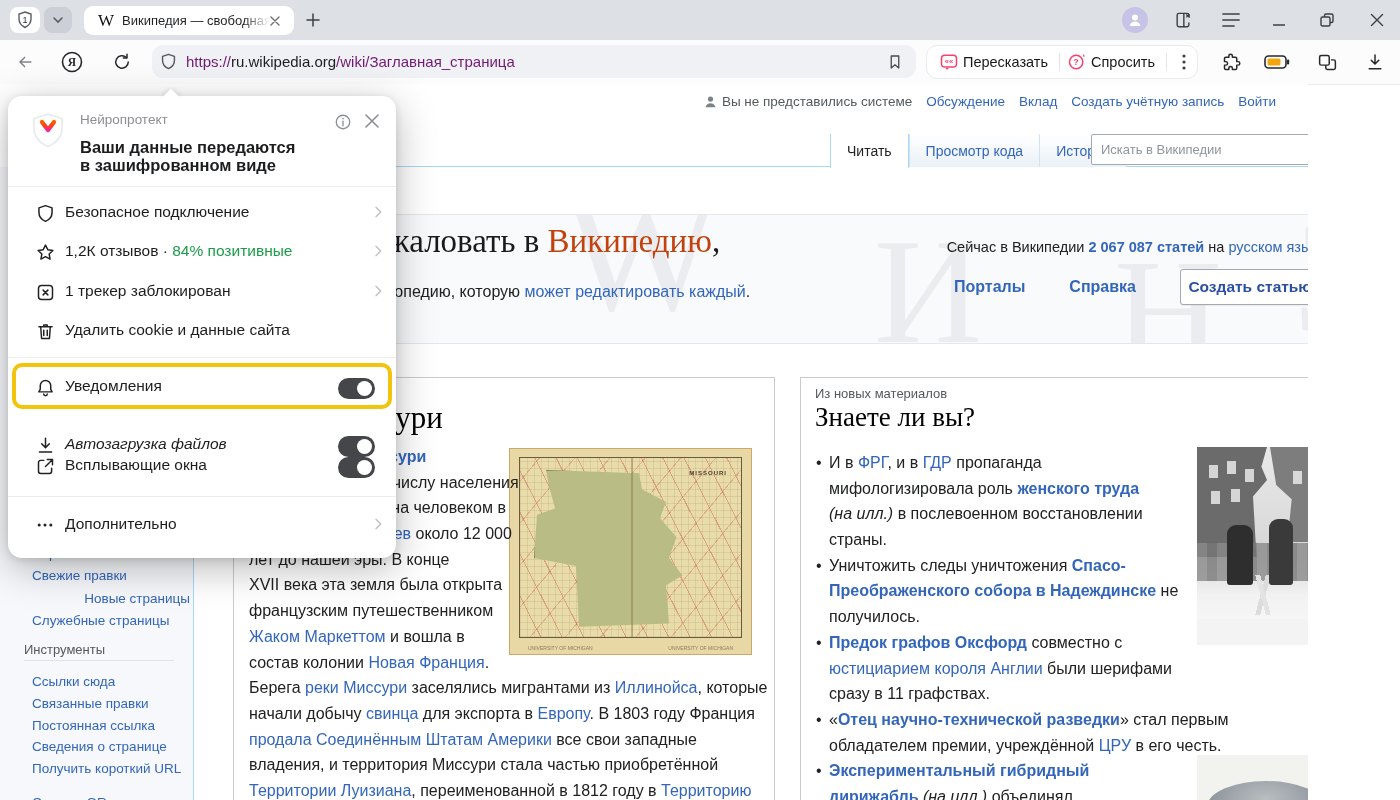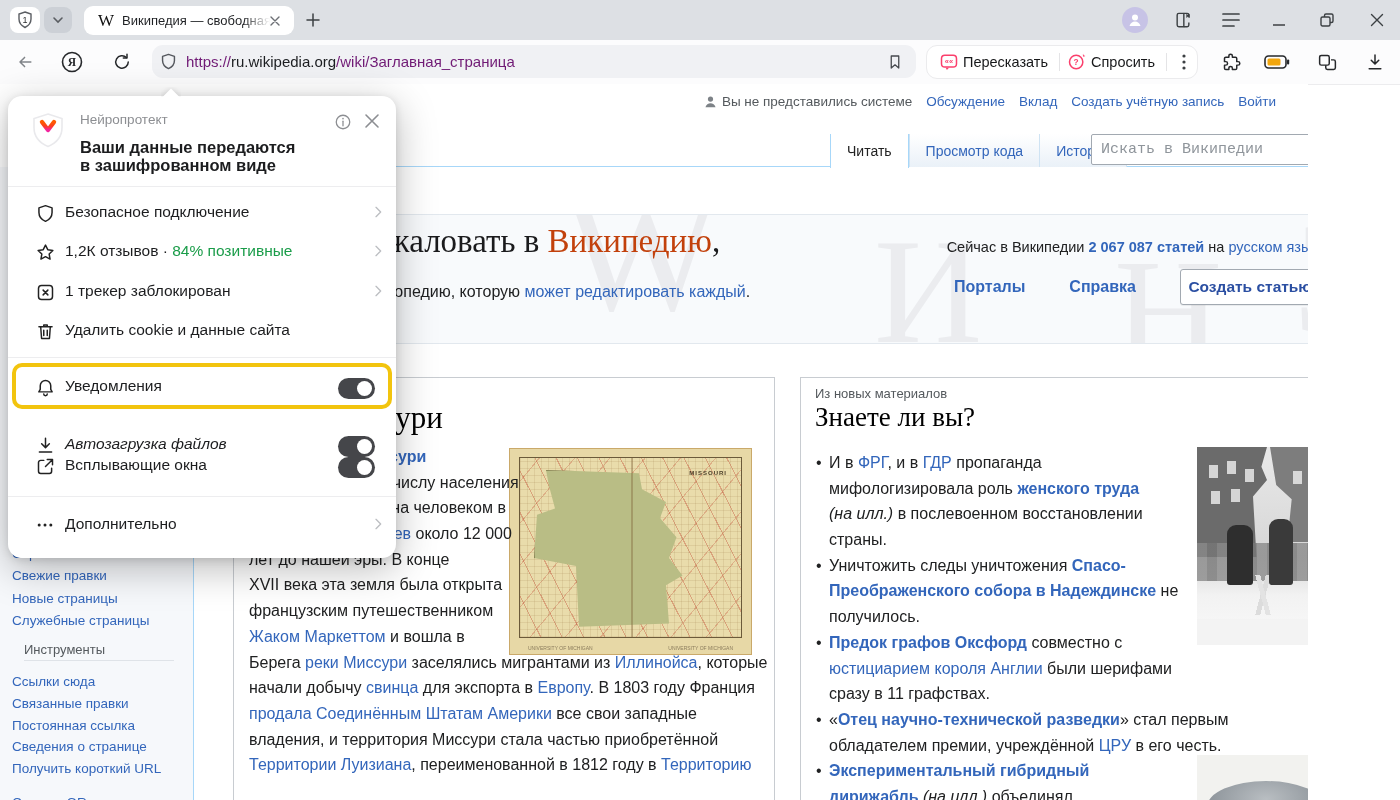--- a/index.html
+++ b/index.html
@@ -43,21 +43,21 @@
   #hline{position:absolute;left:193px;top:82px;width:1187px;height:1px;background:#a7d7f9;}
   #personal{position:absolute;right:32px;top:10px;font-size:13.5px;color:#54595d;display:flex;gap:14px;align-items:center;}
   #personal .lnk{color:#3366bb;cursor:pointer}
   #viewtabs{position:absolute;left:830px;top:50px;display:flex;height:33px;}
   .vtab{padding:0 16px;display:flex;align-items:center;font-size:14px;color:#3366bb;
       background:linear-gradient(#ffffff,#eaf1f8);border-left:1px solid #cfe3f3;}
   .vtab:last-child{border-right:1px solid #cfe3f3}
   .vtab.active{background:#fff;color:#222;position:relative;z-index:2;border-left:1px solid #a7d7f9;border-right:1px solid #a7d7f9;height:34px;}
   #searchbox{position:absolute;left:1091px;top:50px;width:271px;height:31px;border:1px solid #a2a9b1;border-radius:2px;
       background:#fff;box-sizing:border-box;display:flex;align-items:center;}
-  #searchbox input{flex:1;border:0;outline:0;font-size:15px;color:#222;padding:0 0 0 9px;background:transparent;font-family:Liberation Mono, monospace;}
+  #searchbox input{flex:1;border:0;outline:0;font-size:13px;color:#222;padding:0 0 0 9px;background:transparent;font-family:Liberation Sans, sans-serif;}
   #searchbox input::placeholder{color:#8f959b}
   #searchbox .mag{margin-right:7px;color:#54595d}
   
   #banner{position:absolute;left:233px;top:130px;width:1130px;height:130px;background:#f8fafc;
       border:1px solid #e2e8ee;box-sizing:border-box;overflow:hidden;}
   .wm{position:absolute;font-family:"Liberation Serif",serif;color:#ebecef;z-index:0;user-select:none;}
   #banner h1{position:absolute;left:22px;top:8px;margin:0;font-family:"Liberation Serif",serif;font-weight:normal;
       font-size:33px;color:#1b1b1d;z-index:1;}
   #banner h1 .wl{color:#c2410c}
   #bsub{position:absolute;left:23px;top:68px;font-size:16px;color:#202122;z-index:1;}
@@ -113,21 +113,21 @@
   .photo1 .fig1{position:absolute;left:30px;top:78px;width:26px;height:60px;background:#2e2e2e;border-radius:9px 9px 3px 3px;}
   .photo1 .fig2{position:absolute;left:72px;top:72px;width:24px;height:66px;background:#3a3a3a;border-radius:9px 9px 3px 3px;}
   .photo1 .saw{position:absolute;left:40px;top:128px;width:52px;height:40px;background:
       linear-gradient(75deg,transparent 46%,#e3e3e3 46% 54%,transparent 54%),
       linear-gradient(-75deg,transparent 46%,#dcdcdc 46% 54%,transparent 54%);}
   .photo1 .snow{position:absolute;left:0;bottom:0;width:100%;height:26px;background:#f3f3f3;}
   .photo2{position:absolute;left:396px;top:377px;width:136px;height:120px;background:#f2f2ef;overflow:hidden;z-index:2;}
   .photo2 .ship{position:absolute;left:10px;top:26px;width:118px;height:52px;background:
       radial-gradient(ellipse at 50% 35%,#b9bec2,#8e959b 70%,#6f767c);border-radius:50%;}
   
-  .sblink{position:absolute;left:12px;font-size:13.5px;color:#3366bb;cursor:pointer;width:158px;line-height:16px;}
+  .sblink{position:absolute;left:32px;font-size:13.5px;color:#3366bb;cursor:pointer;width:158px;line-height:16px;}
   #sbsection{position:absolute;left:24px;font-size:13px;color:#54595d;width:150px;border-bottom:1px solid #dfe3e8;padding-bottom:3px;}
   
   #scroll{position:absolute;left:1386px;top:0;width:14px;height:716px;background:#fbfbfb;border-left:1px solid #f0f0f0;}
   #scroll .up{position:absolute;left:3px;top:4px;width:0;height:0;border-left:4px solid transparent;border-right:4px solid transparent;border-bottom:7px solid #8a8a8a;}
   #scroll .thumb{position:absolute;left:2px;top:20px;width:9px;height:132px;background:#a9a9a9;border-radius:5px;}
   
   #popup{position:absolute;left:8px;top:96px;width:388px;height:462px;background:#fff;border-radius:14px;
       box-shadow:0 10px 40px rgba(0,0,0,.28),0 2px 8px rgba(0,0,0,.12);z-index:60;}
   #pointer{position:absolute;left:161px;top:87px;width:20px;height:10px;z-index:61;overflow:hidden;}
   #pointer:before{content:"";position:absolute;left:4px;top:4px;width:12px;height:12px;background:#fff;transform:rotate(45deg);box-shadow:0 0 6px rgba(0,0,0,.15);}
@@ -364,20 +364,21 @@
       </div>
       <div id="falines">
           <div class="line l1"><span class="wb">Миссури</span></div>
           <div class="line"><span>площади и 18-й по числу населения</span></div>
           <div class="line"><span>Территория заселена человеком в</span></div>
           <div class="line"><span>эпоху </span><span class="wl">палеоиндейцев</span><span> около 12 000</span></div>
           <div class="line"><span>лет до нашей эры. В конце</span></div>
           <div class="line"><span>XVII века эта земля была открыта</span></div>
           <div class="line"><span>французским путешественником</span></div>
           <div class="line"><span class="wl">Жаком Маркеттом</span><span> и вошла в</span></div>
+          <div class="line"><span>состав колонии </span><span class="wl">Новая Франция</span><span>.</span></div>
           <div class="line"><span>Берега </span><span class="wl">реки Миссури</span><span> заселялись мигрантами из </span><span class="wl">Иллинойса</span><span>, которые</span></div>
           <div class="line"><span>начали добычу </span><span class="wl">свинца</span><span> для экспорта в </span><span class="wl">Европу</span><span>. В 1803 году Франция</span></div>
           <div class="line"><span class="wl">продала Соединённым Штатам Америки</span><span> все свои западные</span></div>
           <div class="line"><span>владения, и территория Миссури стала частью приобретённой</span></div>
           <div class="line"><span class="wl">Территории Луизиана</span><span>, переименованной в 1812 году в </span><span class="wl">Территорию</span></div>
         </div>
     </div>
 
     <div class="cbox" id="boxdyk">
       <div class="boxlabel">Из новых материалов</div>
@@ -427,21 +428,21 @@
           <li>
             <div class="line"><span class="wb">Экспериментальный гибридный</span></div>
             <div class="line"><span class="wb">дирижабль</span><span> </span><span class="it">(на илл.)</span><span> объединял</span></div>
           </li>
         </ul>
     </div>
 
     <div id="sbwrap">
         <div class="sblink" style="top: 462px;">Справка</div>
         <div class="sblink" style="top: 484.3px;">Свежие правки</div>
-        <div class="sblink" style="top: 506.6px;">Новые страницы</div>
+        <div class="sblink" style="top: 506.6px; text-align: right;">Новые страницы</div>
         <div class="sblink" style="top: 528.9px;">Служебные страницы</div>
         <div id="sbsection" style="top: 558px;">Инструменты</div>
         <div class="sblink" style="top: 590px;">Ссылки сюда</div>
         <div class="sblink" style="top: 611.8px;">Связанные правки</div>
         <div class="sblink" style="top: 633.6px;">Постоянная ссылка</div>
         <div class="sblink" style="top: 655.4px;">Сведения о странице</div>
         <div class="sblink" style="top: 677.2px;">Получить короткий URL</div>
         <div class="sblink" style="top: 711px;">Скачать QR-код</div>
       </div>
 

